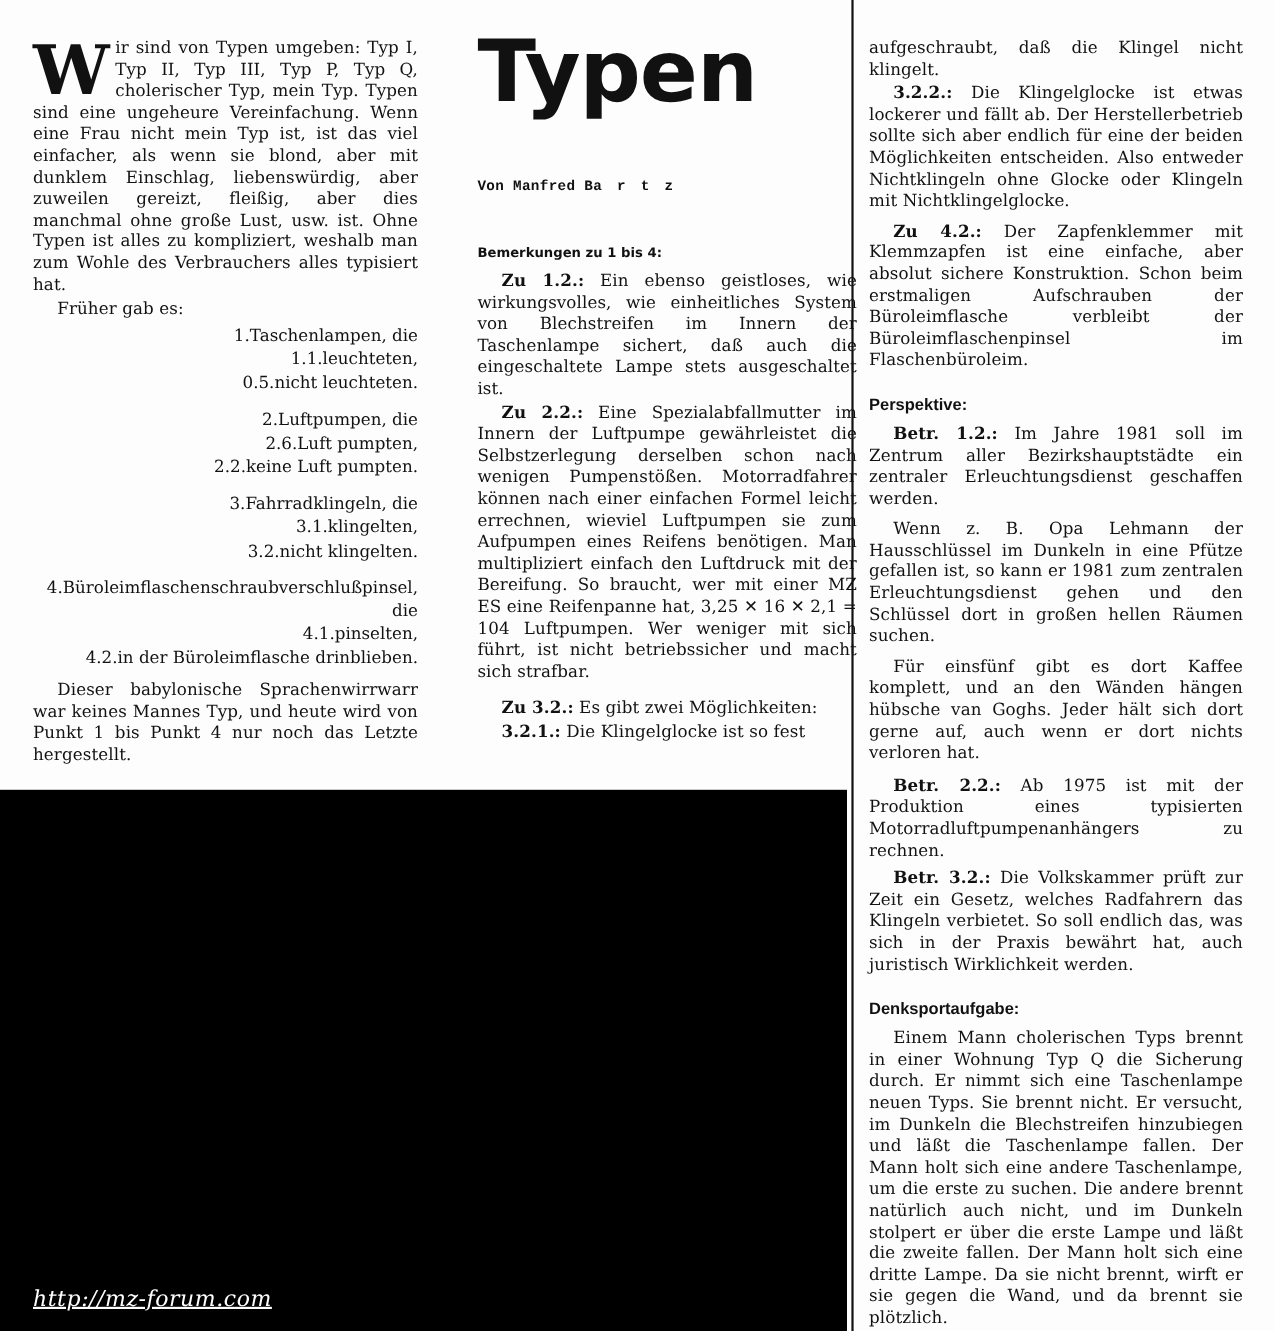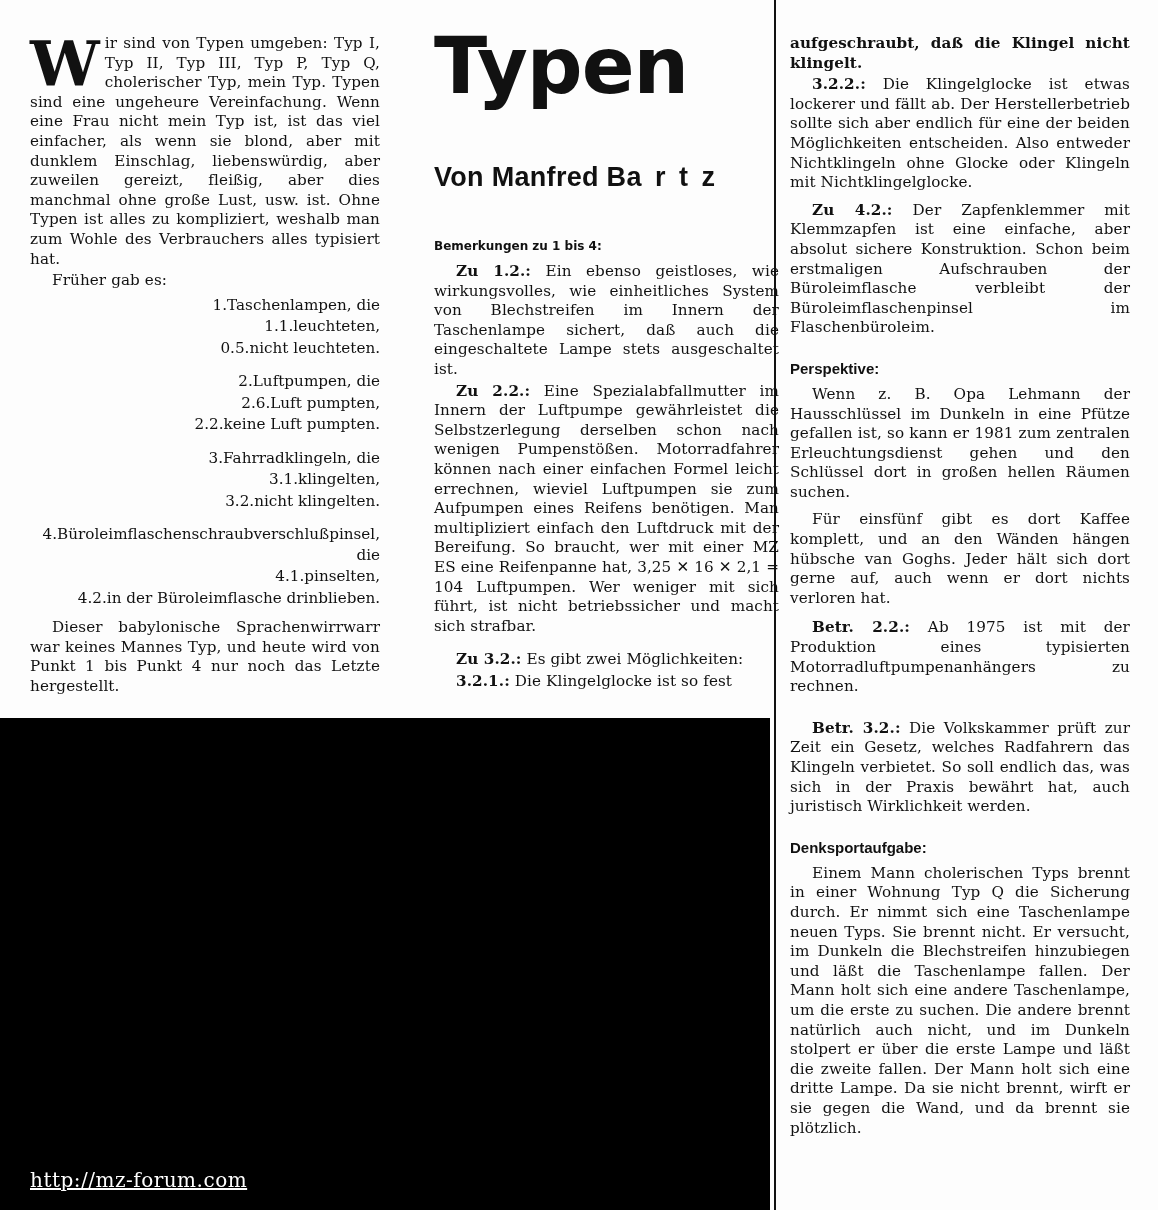--- a/index.html
+++ b/index.html
@@ -39,21 +39,21 @@
   .col3 { left: 790px; width: 340px; padding-top: 34px; }
 
   p {
     margin: 0 0 2px 0;
     font-size: 15.2px;
     line-height: 19.6px;
     text-align: justify;
     text-indent: 22px;
     letter-spacing: 0.1px;
   }
-  p.noind { text-indent: 0; font-weight: bold; }
+  p.noind { text-indent: 0; }
   .dropcap-para {
     text-indent: 0;
   }
   .dropcap {
     float: left;
     font-size: 62px;
     line-height: 52px;
     font-weight: bold;
     padding: 4px 5px 0 0;
     font-family: "DejaVu Serif", serif;
@@ -62,22 +62,22 @@
     font-family: "DejaVu Sans", sans-serif;
     font-size: 78px;
     font-weight: bold;
     line-height: 80px;
     letter-spacing: -1px;
     margin: 0 0 56px 0;
     text-indent: 0;
     text-align: left;
   }
   .byline {
-    font-family: Liberation Sans, sans-serif;
-    font-size: 27px;
+    font-family: Liberation Mono, monospace;
+    font-size: 13px;
     font-weight: bold;
     margin: 0 0 46px 0;
     text-indent: 0;
     letter-spacing: 0.3px;
   }
   .byline .spaced { letter-spacing: 3px; }
   .subhead {
     font-family: "DejaVu Sans", sans-serif;
     font-weight: bold;
     font-size: 12px;
@@ -112,20 +112,21 @@
     top: 718px;
     width: 770px;
     height: 492px;
     background: #000;
   }
   .watermark {
     position: absolute;
     left: 30px;
     top: 1168px;
     font-family: "DejaVu Serif", serif;
+    font-style: italic;
     font-size: 20px;
     color: #ffffff;
     letter-spacing: 0.5px;
   }
   .watermark u { text-decoration: underline; }
 </style>
 </head>
 <body>
 
 <div class="page">
@@ -171,24 +172,25 @@
   </div>
 
   <div class="col col3">
     <p class="noind">aufgeschraubt, daß die Klingel nicht klingelt.</p>
 
     <p><span class="lead">3.2.2.:</span><span> Die Klingelglocke ist etwas lockerer und fällt ab. Der Herstellerbetrieb sollte sich aber endlich für eine der beiden Möglichkeiten entscheiden. Also entweder Nichtklingeln ohne Glocke oder Klingeln mit Nichtklingelglocke.</span></p>
     <p style="margin-top:8px"><span class="lead">Zu 4.2.:</span><span> Der Zapfenklemmer mit Klemmzapfen ist eine einfache, aber absolut sichere Konstruktion. Schon beim erstmaligen Aufschrauben der Büroleimflasche verbleibt der Büroleimflaschenpinsel im Flaschenbüroleim.</span></p>
 
     <div class="sec-head">Perspektive:</div>
 
+    <p><span class="lead">Betr. 1.2.:</span><span> Im Jahre 1981 soll im Zentrum aller Bezirkshauptstädte ein zentraler Erleuchtungsdienst geschaffen werden.</span></p>
     <p style="margin-top:8px"><span>Wenn z. B. Opa Lehmann der Hausschlüssel im Dunkeln in eine Pfütze gefallen ist, so kann er 1981 zum zentralen Erleuchtungsdienst gehen und den Schlüssel dort in großen hellen Räumen suchen.</span></p>
     <p style="margin-top:8px"><span>Für einsfünf gibt es dort Kaffee komplett, und an den Wänden hängen hübsche van Goghs. Jeder hält sich dort gerne auf, auch wenn er dort nichts verloren hat.</span></p>
     <p style="margin-top:10px"><span class="lead">Betr. 2.2.:</span><span> Ab 1975 ist mit der Produktion eines typisierten Motorradluftpumpenanhängers zu rechnen.</span></p>
-    <p style="margin-top:22px"><span class="lead">Betr. 3.2.:</span><span> Die Volkskammer prüft zur Zeit ein Gesetz, welches Radfahrern das Klingeln verbietet. So soll endlich das, was sich in der Praxis bewährt hat, auch juristisch Wirklichkeit werden.</span></p>
+    <p style="margin-top:6px"><span class="lead">Betr. 3.2.:</span><span> Die Volkskammer prüft zur Zeit ein Gesetz, welches Radfahrern das Klingeln verbietet. So soll endlich das, was sich in der Praxis bewährt hat, auch juristisch Wirklichkeit werden.</span></p>
 
     <div class="sec-head">Denksportaufgabe:</div>
 
     <p><span>Einem Mann cholerischen Typs brennt in einer Wohnung Typ Q die Sicherung durch. Er nimmt sich eine Taschenlampe neuen Typs. Sie brennt nicht. Er versucht, im Dunkeln die Blechstreifen hinzubiegen und läßt die Taschenlampe fallen. Der Mann holt sich eine andere Taschenlampe, um die erste zu suchen. Die andere brennt natürlich auch nicht, und im Dunkeln stolpert er über die erste Lampe und läßt die zweite fallen. Der Mann holt sich eine dritte Lampe. Da sie nicht brennt, wirft er sie gegen die Wand, und da brennt sie plötzlich.</span></p>
 
   </div>
 
   <div class="blackbox"></div>
   <div class="watermark"><u>http://mz-forum.com</u></div>
 

